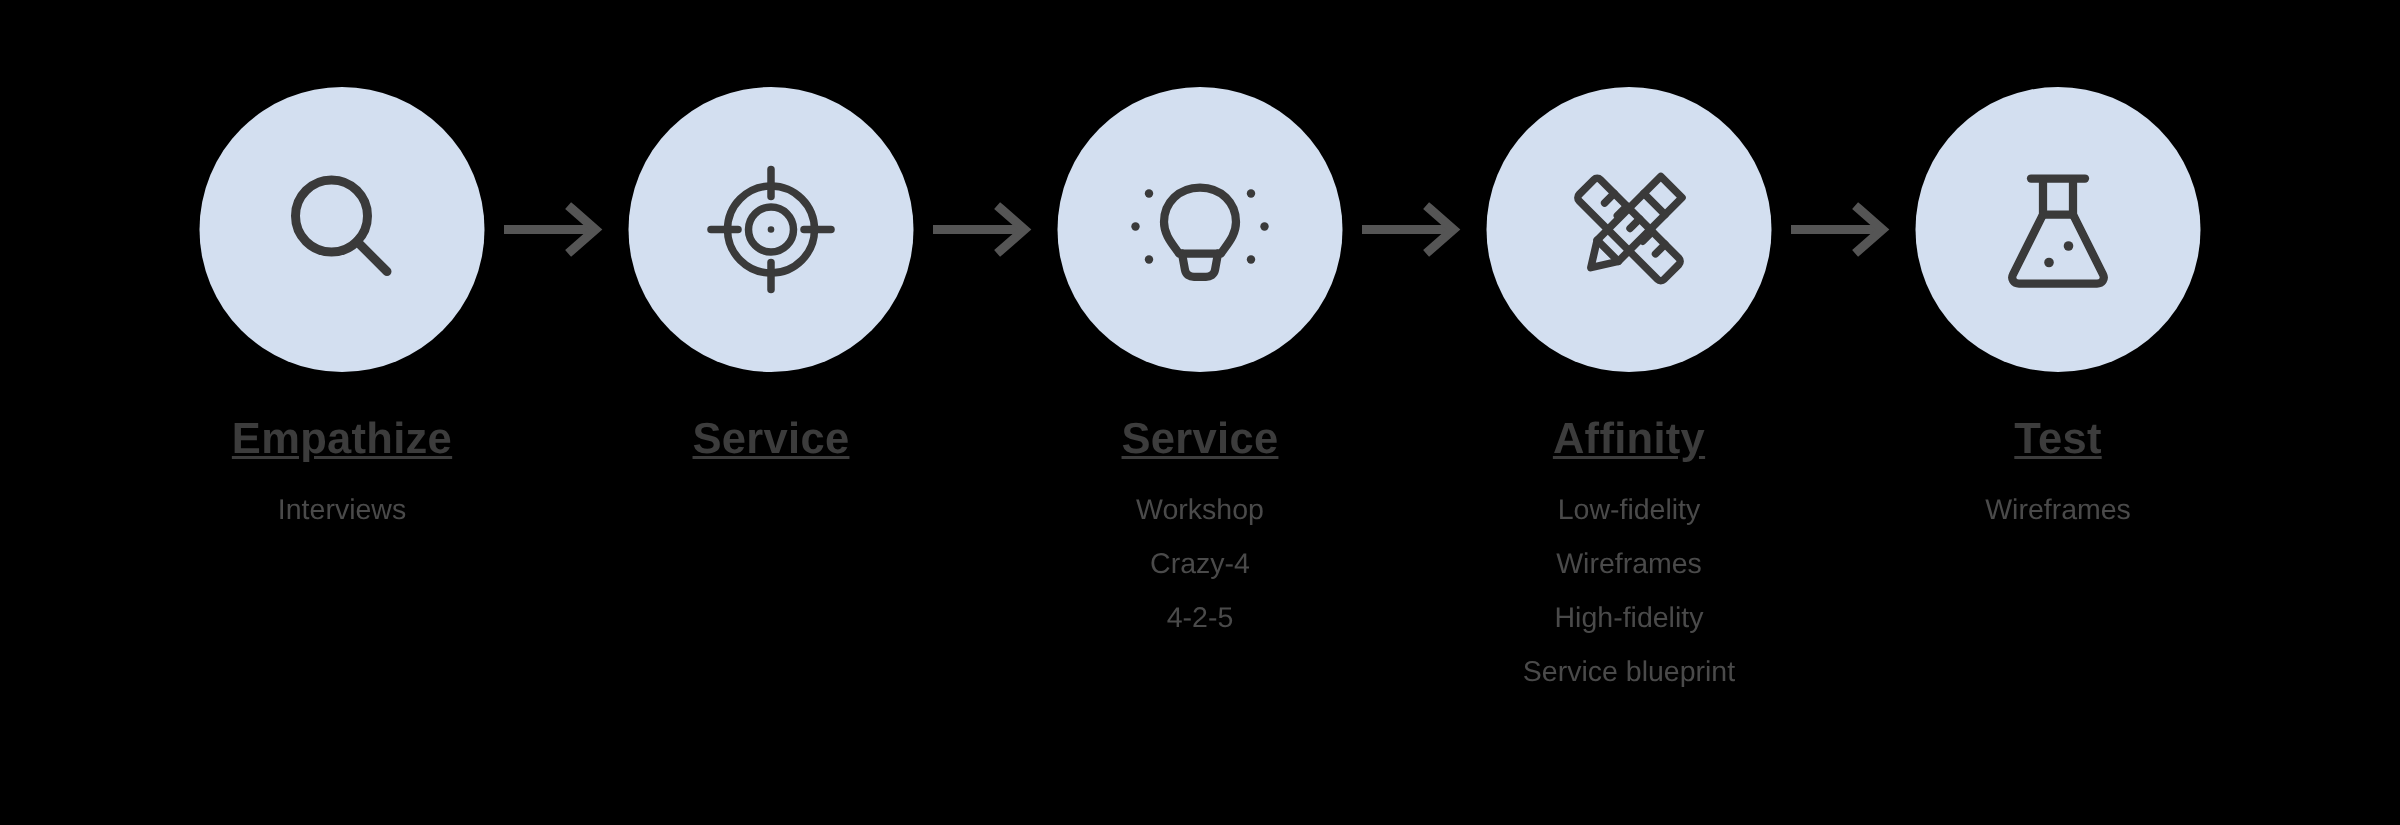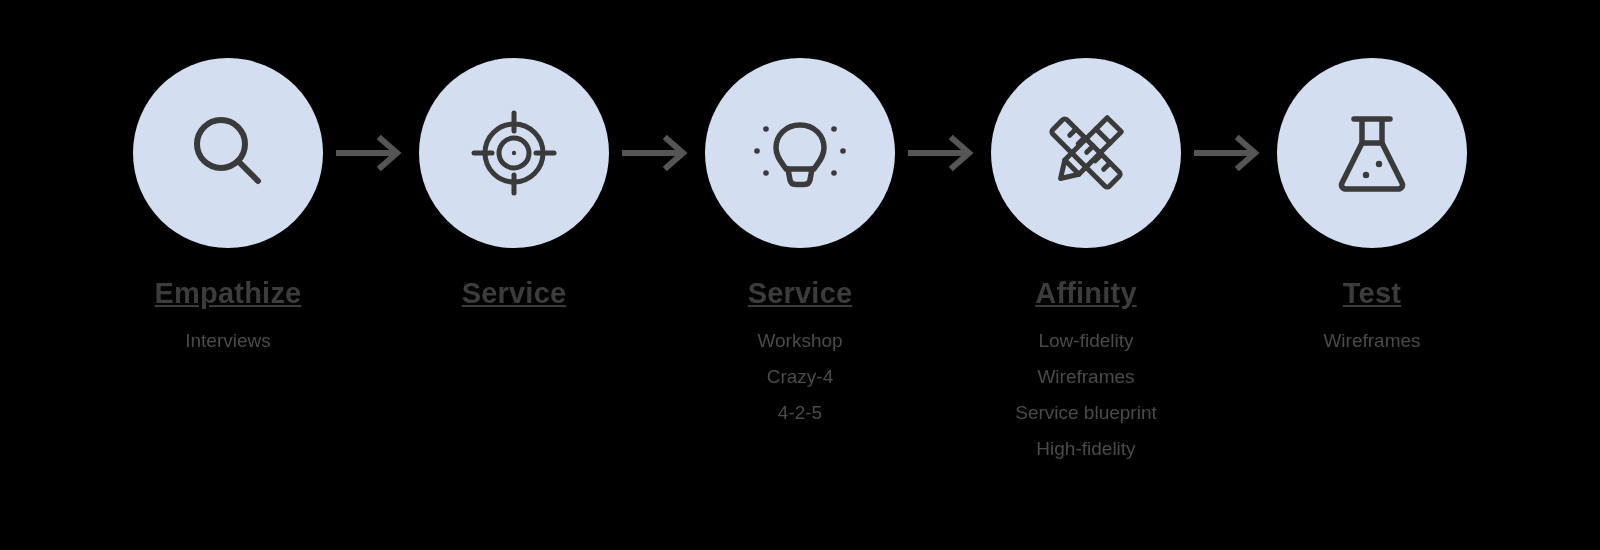--- a/index.html
+++ b/index.html
@@ -191,22 +191,22 @@
               <line x1="74" y1="40" x2="74" y2="60"></line>
               <line x1="30" y1="40" x2="30" y2="60"></line>
             </g>
           </svg>
         </span>
       </div>
       <div class="stage-title">Affinity</div>
       <div class="items">
         <div class="item">Low-fidelity</div>
         <div class="item">Wireframes</div>
+        <div class="item">High-fidelity</div>
         <div class="item">Service blueprint</div>
-        <div class="item">High-fidelity</div>
       </div>
     </div>
 
     <div class="connector">
       <span>
         <svg width="72" height="40" viewBox="0 0 72 40" fill="none" stroke="#555555" stroke-width="6" stroke-linecap="square" stroke-linejoin="miter">
           <line x1="4" y1="20" x2="60" y2="20"></line>
           <polyline points="46,6 62,20 46,34"></polyline>
         </svg>
       </span>

